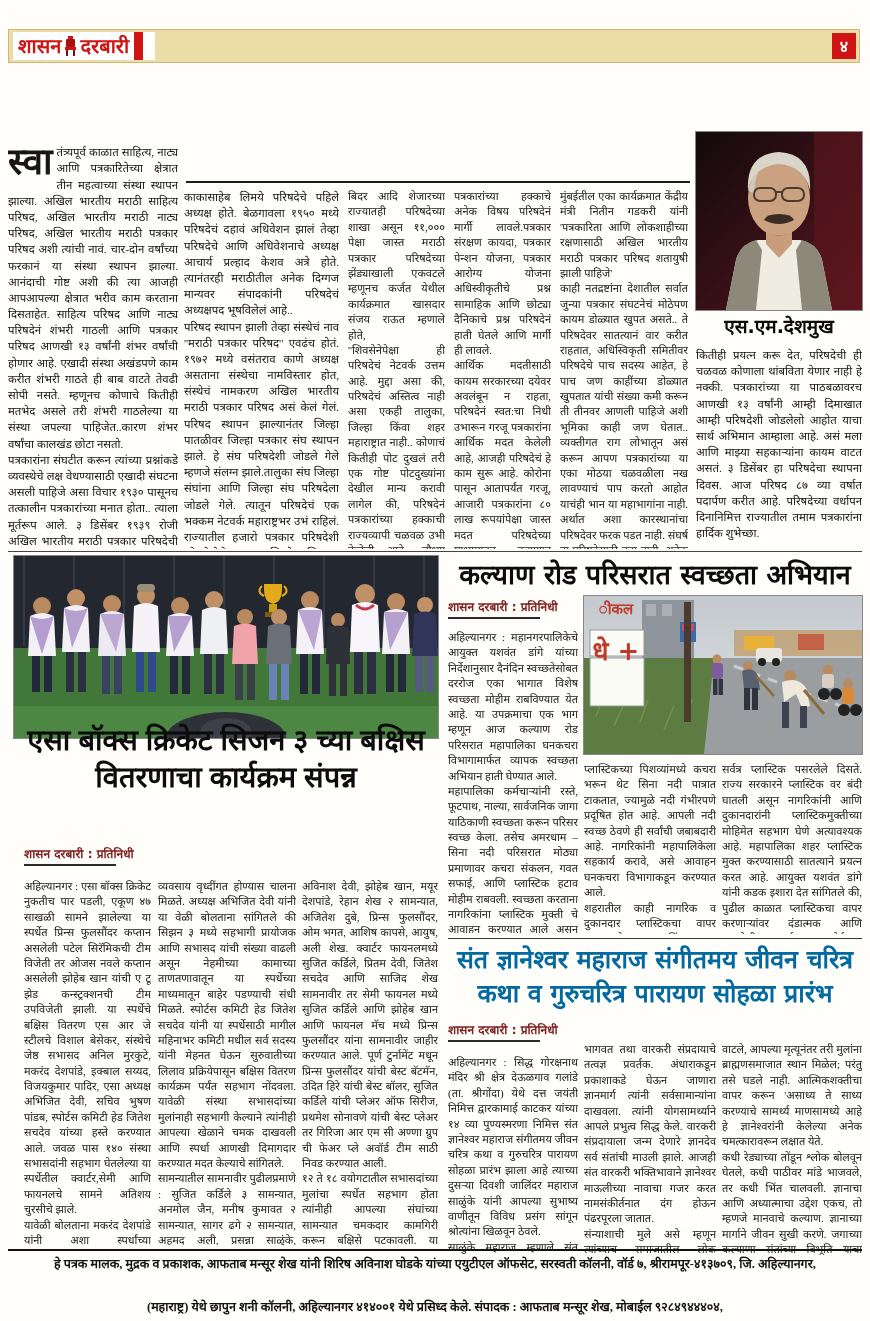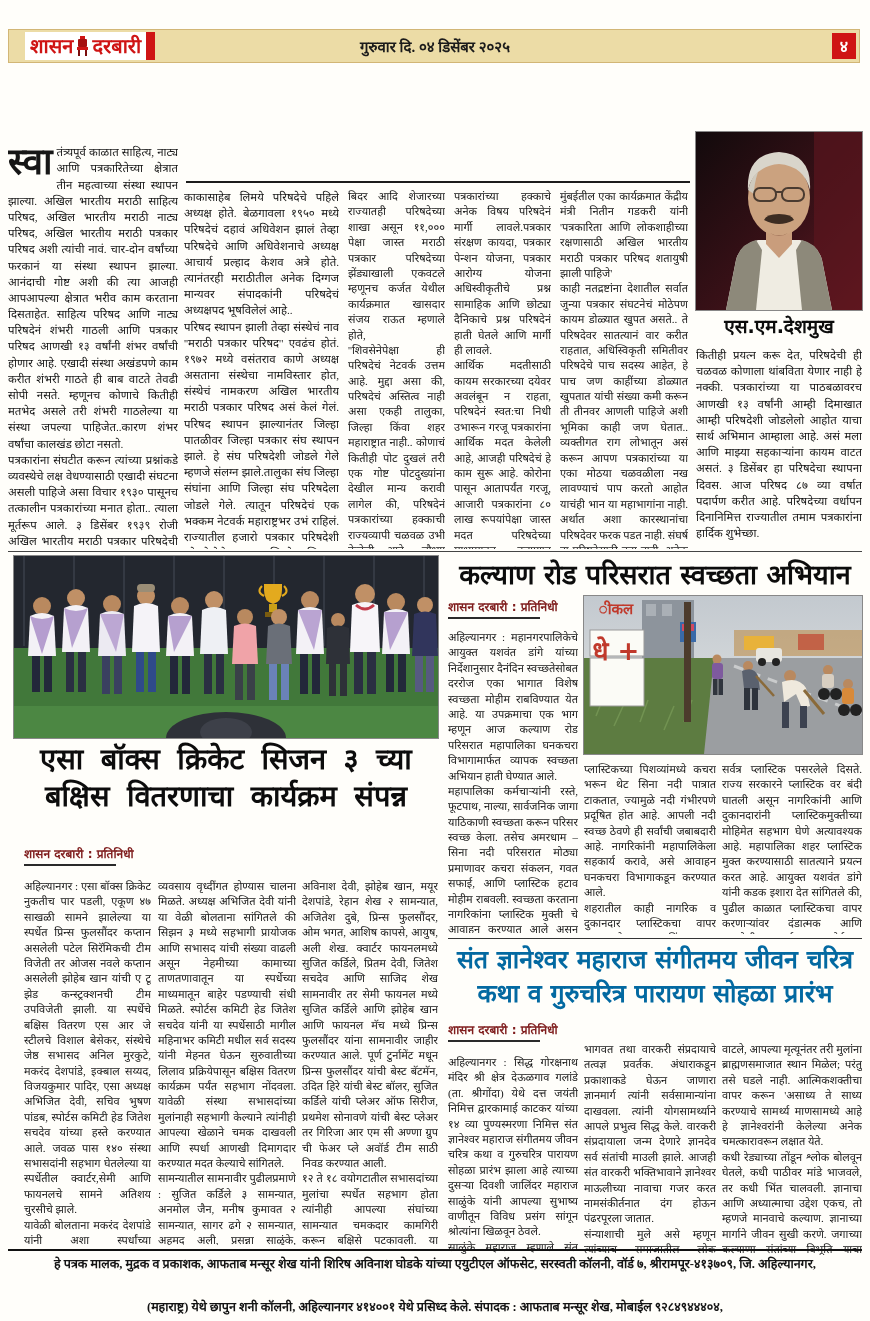--- a/index.html
+++ b/index.html
@@ -1,21 +1,21 @@
 <!DOCTYPE html>
 <html><head>
 <meta charset="utf-8">
 <style>
   html,body{margin:0;padding:0;background:#e9e9e9;}
   #page{position:relative;width:870px;height:1321px;background:#fffefa;margin:0 auto;
         font-family:"Liberation Serif","DejaVu Serif",serif;color:#141414;overflow:hidden;}
   .abs{position:absolute;}
   
   #band{left:8px;top:29px;width:852px;height:34px;background:#ecdca6;border:1px solid #d2b676;box-sizing:border-box;}
-  #masthead{left:13px;top:32px;height:28px;background:#ffffff;display:flex;align-items:center;padding:0 0 0 5px;margin-left:12px;}
+  #masthead{left:13px;top:32px;height:28px;background:#ffffff;display:flex;align-items:center;padding:0 12px 0 5px;}
   .mast-word{font-family:"DejaVu Sans",sans-serif;font-weight:bold;font-size:20px;color:#cf1414;line-height:1;}
   #mast-redblock{width:9px;height:28px;background:#cf1414;margin-left:5px;}
   #date{left:0;top:36px;width:870px;text-align:center;font-size:15px;font-weight:600;color:#1b1b1b;}
   #pagenum{left:832px;top:33px;width:24px;height:26px;background:#cf1414;color:#fff;font-weight:bold;
            font-size:16px;display:flex;align-items:center;justify-content:center;font-family:"DejaVu Sans",sans-serif;}
   
   #lead-headline{left:8px;top:66px;width:854px;text-align:center;font-family:"DejaVu Sans",sans-serif;
         font-weight:bold;font-size:39px;line-height:1.12;color:#0c0c0c;letter-spacing:-1px;}
   #lead-subhead{left:186px;top:131px;width:504px;text-align:center;color:#c90b0b;
         font-family:"DejaVu Sans",sans-serif;font-weight:bold;font-size:32px;line-height:1.3;}
@@ -31,21 +31,21 @@
   #author-photo{left:696px;top:132px;width:166px;height:178px;}
   #author-name{left:696px;top:313px;width:166px;text-align:center;font-family:"DejaVu Sans",sans-serif;
         font-weight:bold;font-size:19px;color:#0c0c0c;}
   #lead-c6{left:696px;top:347px;width:166px;height:202px;}
   #lead-bottom-rule{left:8px;top:551px;width:854px;height:1px;background:#444;}
   
   .byline{font-size:12px;font-weight:bold;font-family:"DejaVu Sans",sans-serif;color:#7f1d1d;}
   .byline-rule{height:2px;background:#2a2a2a;}
   
   #cricket-photo{left:14px;top:556px;width:424px;height:182px;}
-  #cricket-headline{left:14px;top:743px;width:424px;text-align:center;font-family:Liberation Mono, monospace;
+  #cricket-headline{left:14px;top:722px;width:424px;text-align:center;font-family:Liberation Sans, sans-serif;
         font-weight:bold;font-size:29px;line-height:1.28;color:#0c0c0c;}
   #cricket-byline{left:24px;top:845px;}
   #cricket-byrule{left:24px;top:864px;width:92px;}
   #cricket-c1{left:24px;top:879px;width:127px;height:366px;}
   #cricket-c2{left:158px;top:879px;width:138px;height:366px;}
   #cricket-c3{left:302px;top:879px;width:136px;height:366px;}
   
   #kalyan-headline{left:448px;top:555px;width:414px;text-align:center;font-family:"DejaVu Sans",sans-serif;
         font-weight:bold;font-size:27px;color:#0c0c0c;}
   #kalyan-byline{left:448px;top:598px;}
@@ -86,21 +86,20 @@
         <rect x="4" y="0" width="5" height="3" fill="#cf1414"></rect>
         <rect x="2" y="3" width="9" height="8" rx="1" fill="#a51010"></rect>
         <rect x="1" y="11" width="11" height="3" fill="#cf1414"></rect>
         <rect x="2" y="14" width="2" height="6" fill="#7a0d0d"></rect>
         <rect x="9" y="14" width="2" height="6" fill="#7a0d0d"></rect>
       </svg>
     </span>
     <span class="mast-word">दरबारी</span>
     <span id="mast-redblock"></span>
   </div>
-  <div class="abs" id="date">गुरुवार दि. ०४ डिसेंबर २०२५</div>
   <div class="abs" id="pagenum">४</div>
 
   <div class="abs" id="subhead-rule"></div>
 
   <div class="abs bodytxt" id="lead-c1">
     <span class="dropcap">स्वा</span><span>तंत्र्यपूर्व काळात साहित्य, नाट्य आणि पत्रकारितेच्या क्षेत्रात तीन महत्वाच्या संस्था स्थापन झाल्या. अखिल भारतीय मराठी साहित्य परिषद, अखिल भारतीय मराठी नाट्य परिषद, अखिल भारतीय मराठी पत्रकार परिषद अशी त्यांची नावं. चार-दोन वर्षांच्या फरकानं या संस्था स्थापन झाल्या. आनंदाची गोष्ट अशी की त्या आजही आपआपल्या क्षेत्रात भरीव काम करताना दिसताहेत. साहित्य परिषद आणि नाट्य परिषदेनं शंभरी गाठली आणि पत्रकार परिषद आणखी १३ वर्षांनी शंभर वर्षांची होणार आहे. एखादी संस्था अखंडपणे काम करीत शंभरी गाठते ही बाब वाटते तेवढी सोपी नसते. म्हणूनच कोणाचे कितीही मतभेद असले तरी शंभरी गाठलेल्या या संस्था जपल्या पाहिजेत..कारण शंभर वर्षांचा कालखंड छोटा नसतो.
 पत्रकारांना संघटीत करून त्यांच्या प्रश्नांकडे व्यवस्थेचे लक्ष वेधण्यासाठी एखादी संघटना असली पाहिजे असा विचार १९३० पासूनच तत्कालीन पत्रकारांच्या मनात होता.. त्याला मूर्तरूप आले. ३ डिसेंबर १९३९ रोजी अखिल भारतीय मराठी पत्रकार परिषदेची मुंबईत स्थापना झाली.</span>
   </div>
   <div class="abs bodytxt" id="lead-c2">काकासाहेब लिमये परिषदेचे पहिले अध्यक्ष होते. बेळगावला १९५० मध्ये परिषदेचं दहावं अधिवेशन झालं तेव्हा परिषदेचे आणि अधिवेशनाचे अध्यक्ष आचार्य प्रल्हाद केशव अत्रे होते. त्यानंतरही मराठीतील अनेक दिग्गज मान्यवर संपादकांनी परिषदेचं अध्यक्षपद भूषविलेलं आहे..
 परिषद स्थापन झाली तेव्हा संस्थेचं नाव ''मराठी पत्रकार परिषद'' एवढंच होतं. १९७२ मध्ये वसंतराव काणे अध्यक्ष असताना संस्थेचा नामविस्तार होत, संस्थेचं नामकरण अखिल भारतीय मराठी पत्रकार परिषद असं केलं गेलं. परिषद स्थापन झाल्यानंतर जिल्हा पातळीवर जिल्हा पत्रकार संघ स्थापन झाले. हे संघ परिषदेशी जोडले गेले म्हणजे संलग्न झाले.तालुका संघ जिल्हा संघांना आणि जिल्हा संघ परिषदेला जोडले गेले. त्यातून परिषदेचं एक भक्कम नेटवर्क महाराष्ट्रभर उभं राहिलं. राज्यातील हजारो पत्रकार परिषदेशी जोडले गेले. आज ३६ जिल्हे आणि ३५४ तालुक्यात परिषदेच्या शाखा आहेत. दिल्ली, पणजी, विजापूर, इंदोर, हैदराबाद, बेळगाव,</div>

